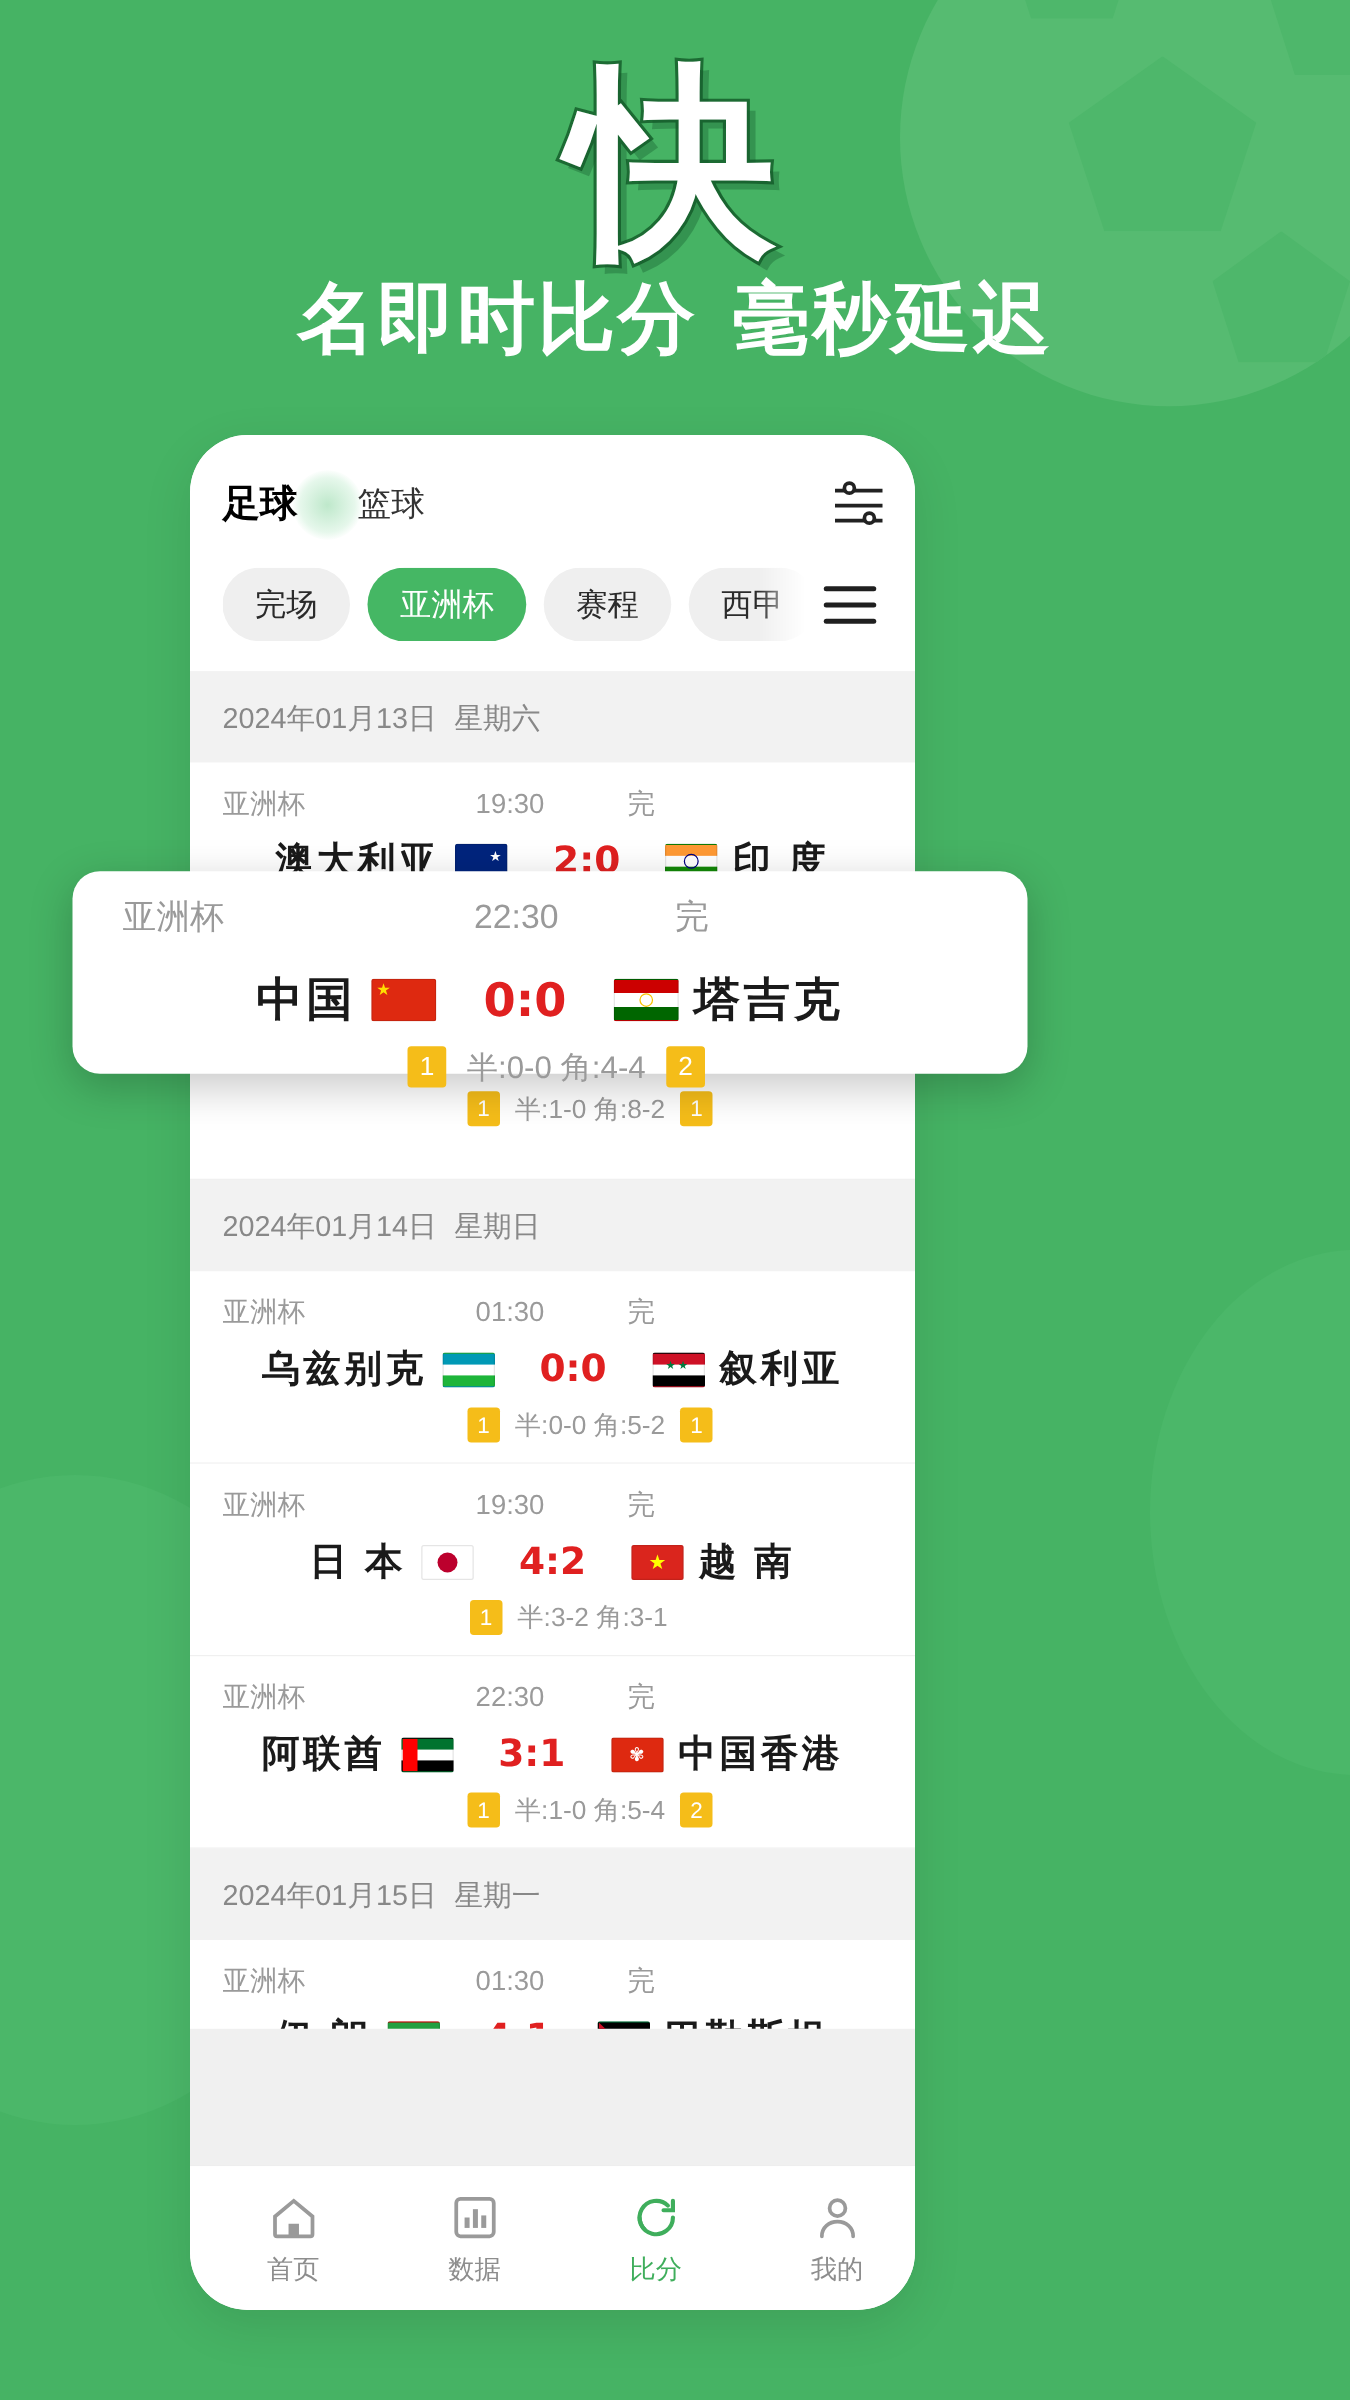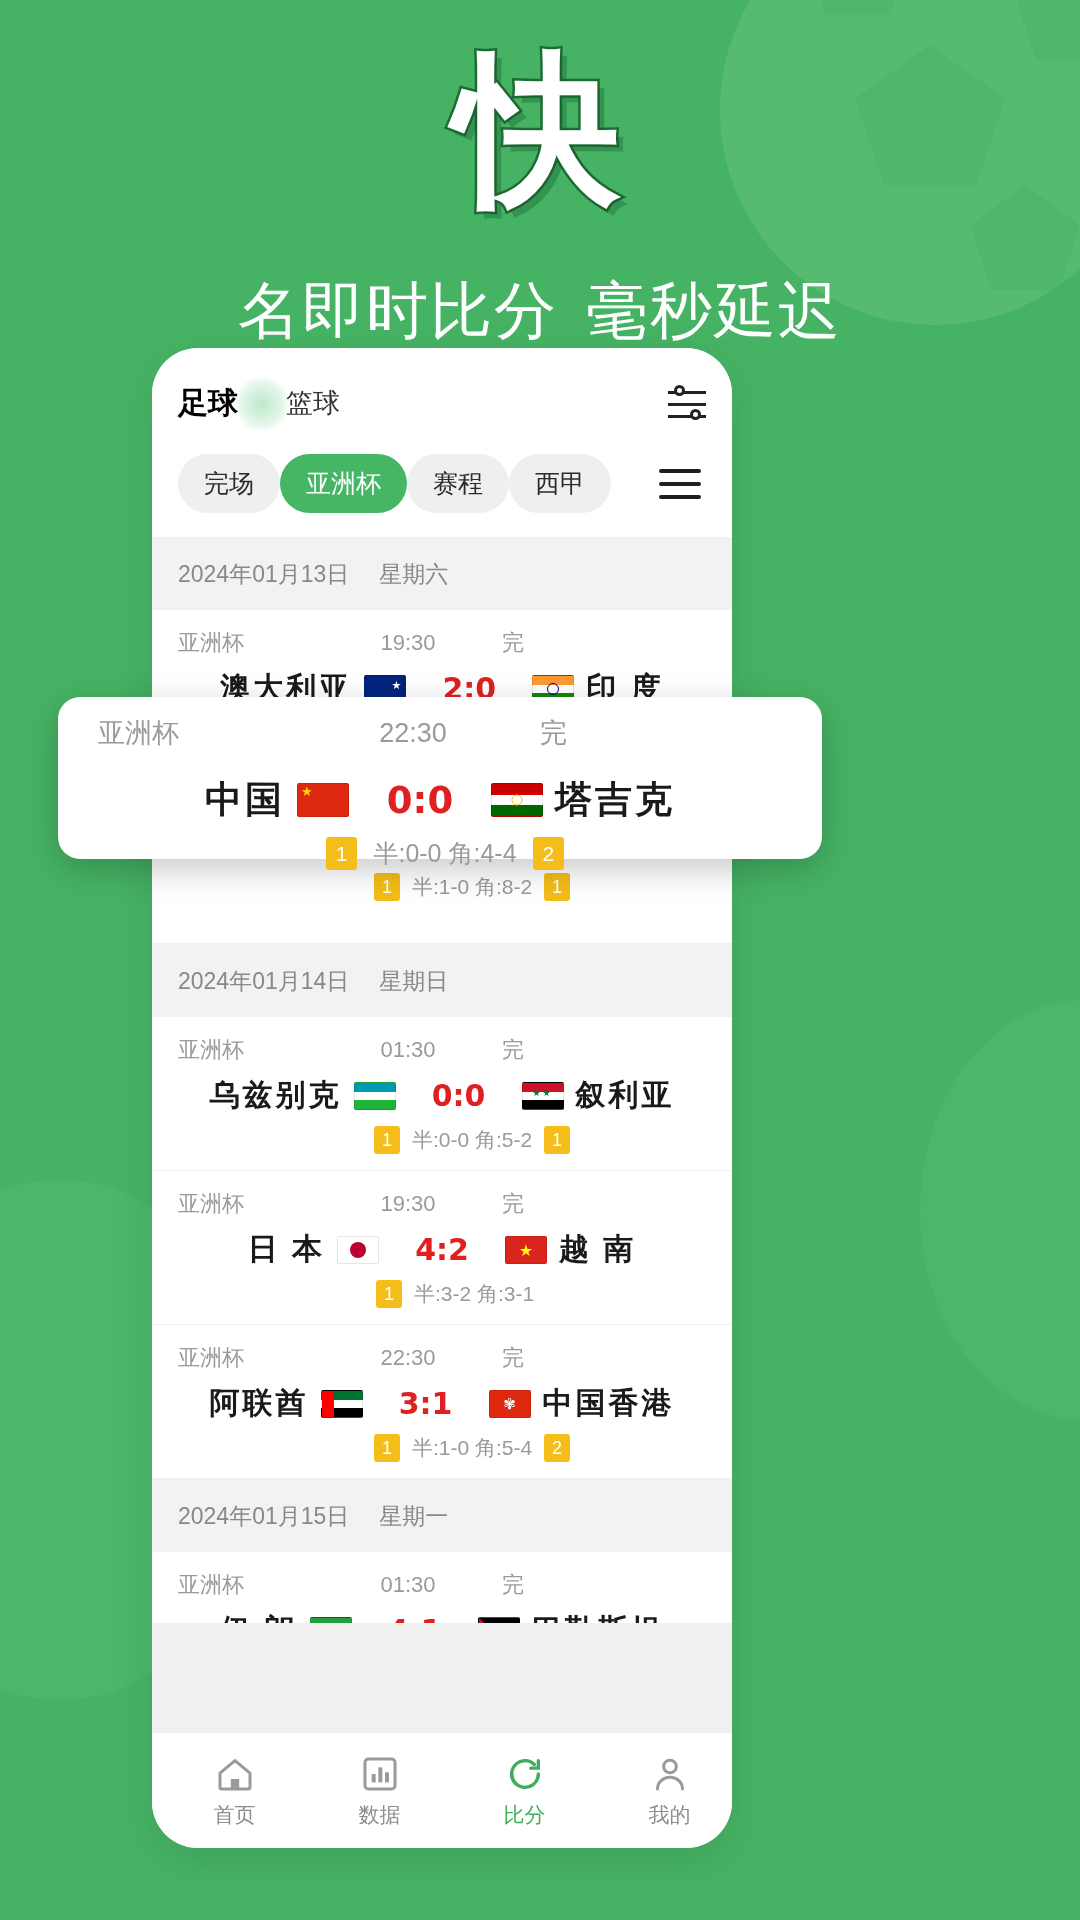--- a/index.html
+++ b/index.html
@@ -64,23 +64,22 @@
     font-weight: bold;
     color: #ffffff;
     letter-spacing: 4px;
     margin-top: 48px;
     -webkit-text-stroke: 5px #1c6b33;
     paint-order: stroke fill;
     text-shadow: 7px 7px 0 rgba(20,90,42,0.35);
     font-family: "DejaVu Sans", sans-serif;
   }
   .hero-sub {
-    margin-top: 56px;
     font-size: 62px;
-    font-weight: normal;
+    font-weight: bold;
     color: #ffffff;
     letter-spacing: 2px;
   }
   .hero-sub .gap { display: inline-block; width: 28px; }
 
   
   .phone {
     position: absolute;
     left: 152px; top: 348px;
     width: 580px; height: 1500px;
@@ -132,21 +131,21 @@
   }
   .filter-icon b.k1 { top: -1px; left: 6px; }
   .filter-icon b.k2 { top: 23px; left: 22px; }
 
   .chips-wrap {
     display: flex; align-items: center;
     padding: 22px 0 24px 0;
     position: relative;
   }
   .chips-scroll {
-    display: flex; overflow: hidden; flex: 1;
+    display: flex; gap: 14px; overflow: hidden; flex: 1;
     -webkit-mask-image: linear-gradient(to right, #000 92%, rgba(0,0,0,0) 100%);
             mask-image: linear-gradient(to right, #000 92%, rgba(0,0,0,0) 100%);
   }
   .chip {
     flex: 0 0 auto;
     background: #efefef;
     color: #2b2b2b;
     font-size: 25px;
     padding: 13px 26px;
     border-radius: 30px;
@@ -165,21 +164,21 @@
     height: 1086px;
     overflow: hidden;
     position: relative;
   }
   .date-head {
     padding: 22px 26px 20px 26px;
     font-size: 23px;
     color: #888;
     background: #f2f2f2;
   }
-  .date-head .dow { margin-left: 30px; }
+  .date-head .dow { margin-left: 14px; }
 
   .match {
     background: #ffffff;
     padding: 18px 26px 16px 26px;
     border-bottom: 1px solid #f0f0f0;
   }
   .m-top { display: flex; align-items: center; font-size: 22px; color: #9a9a9a; }
   .m-league { width: 170px; }
   .m-time { width: 120px; text-align: center; }
   .m-status { margin-left: 34px; }

